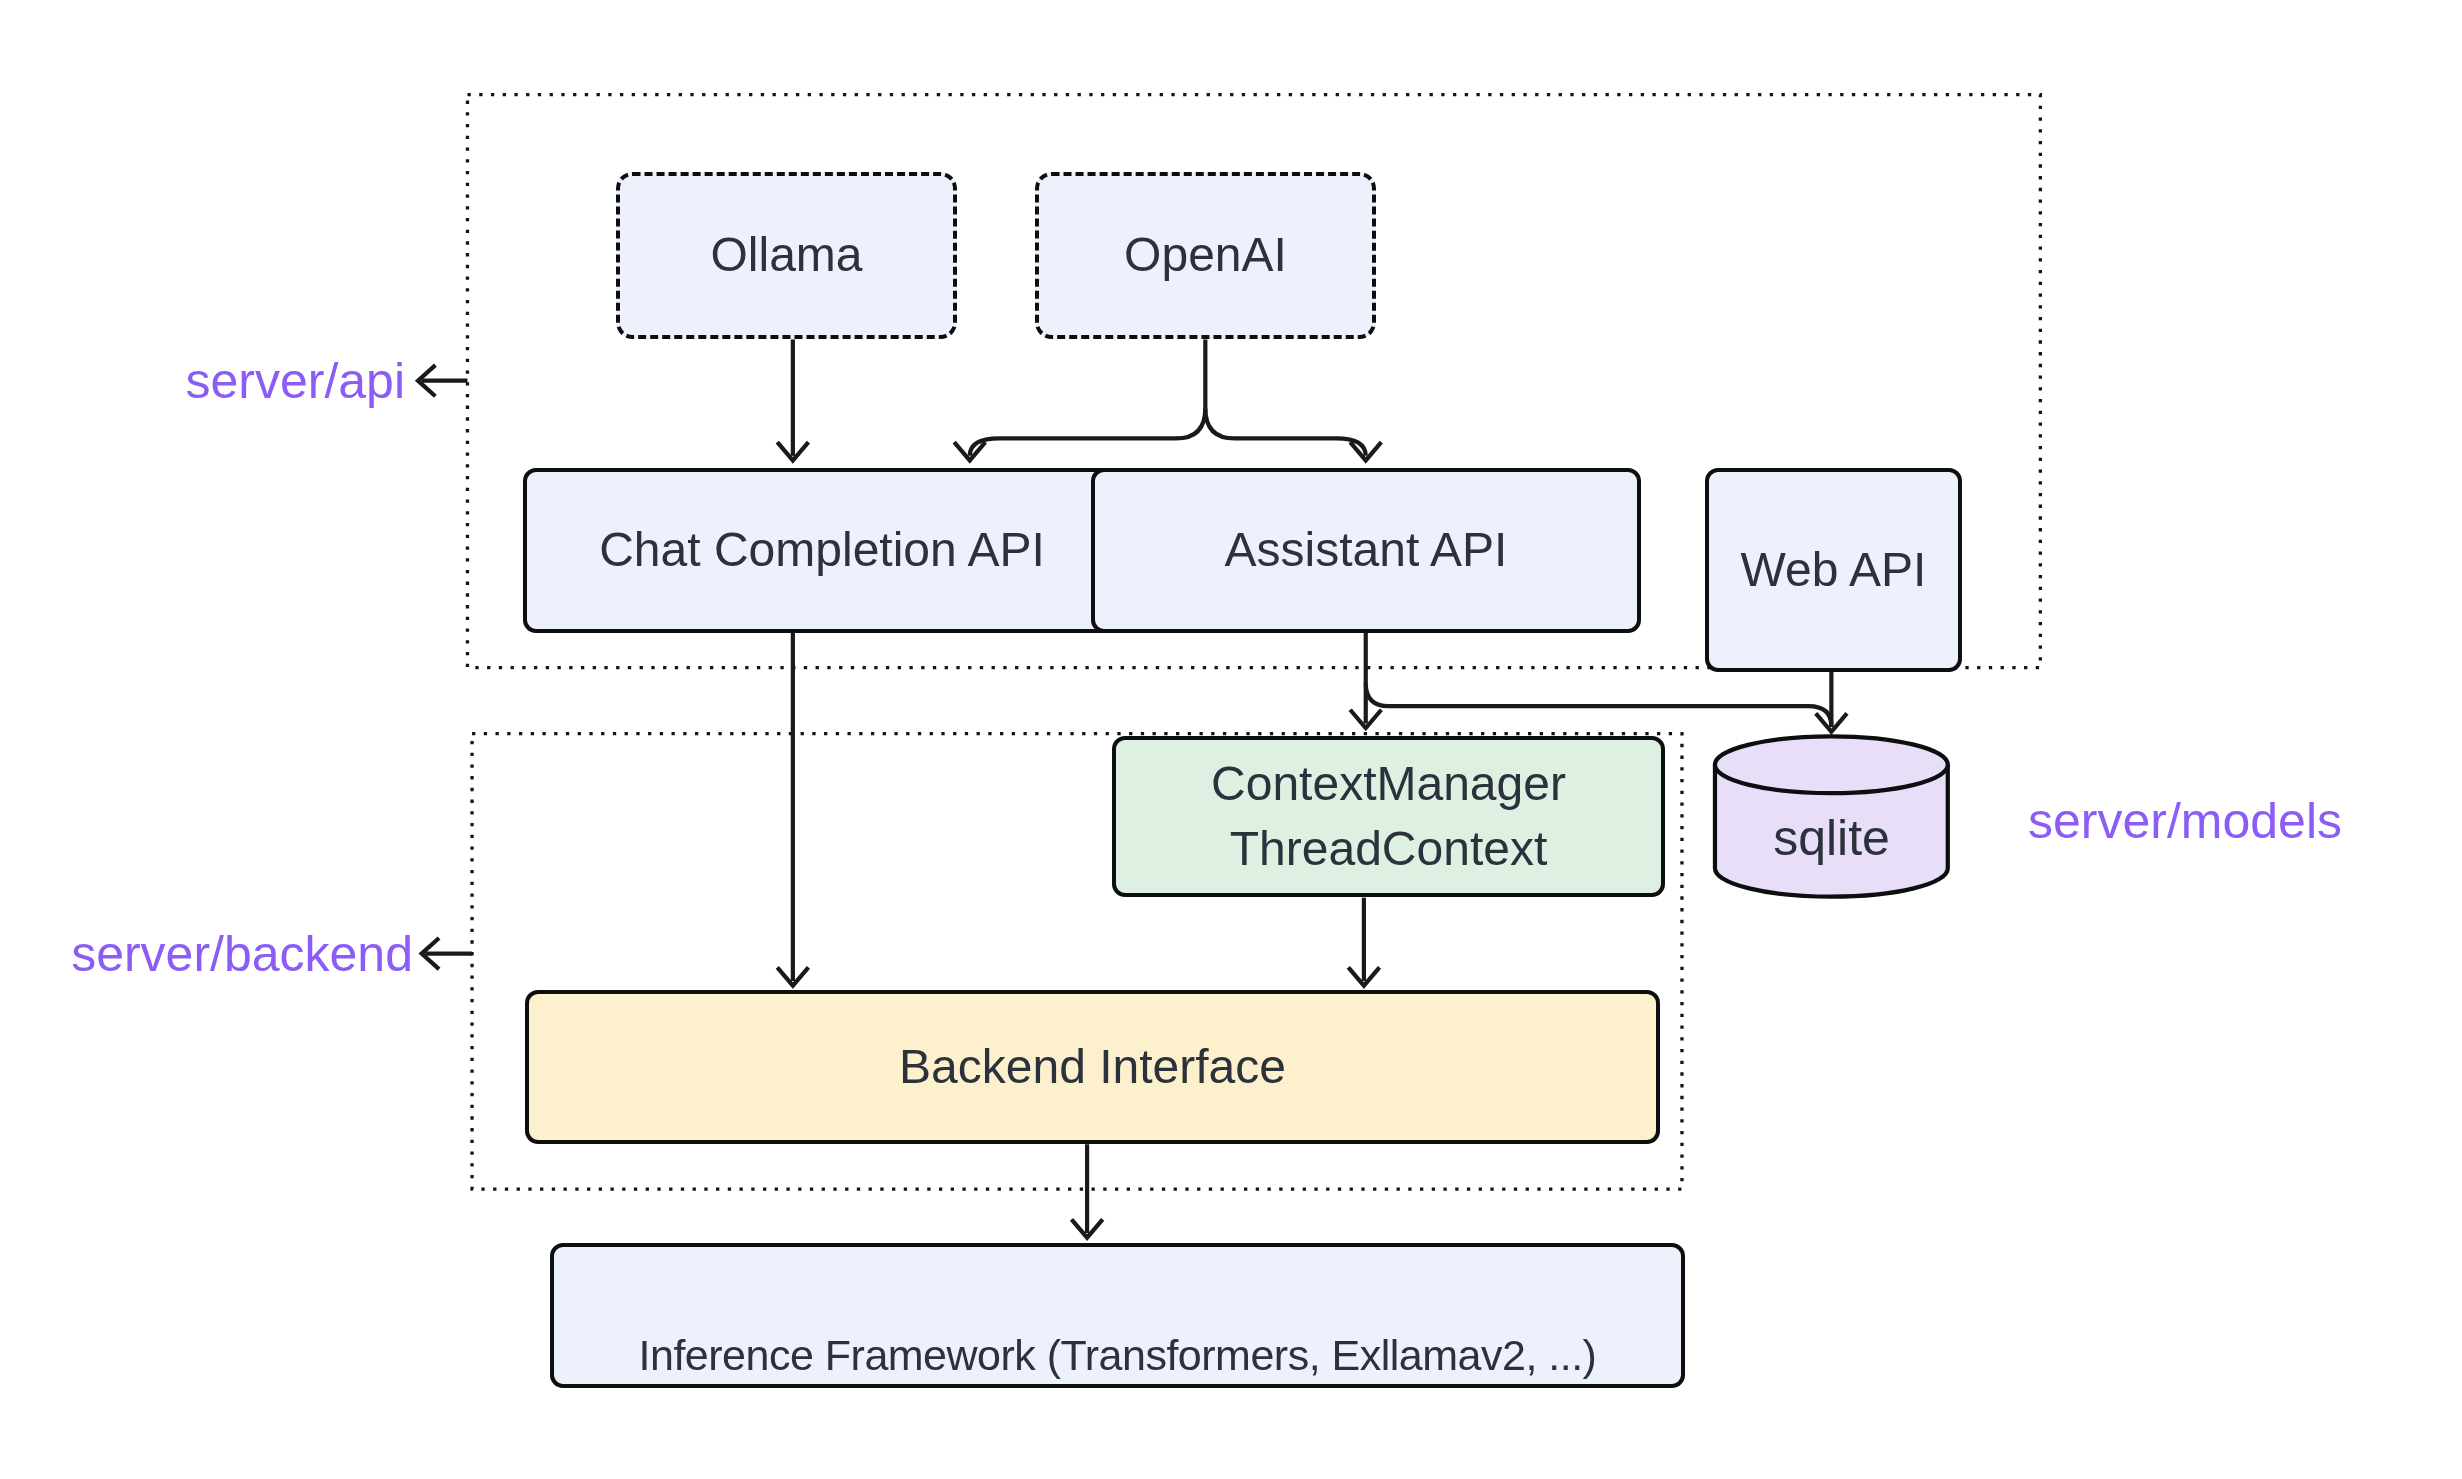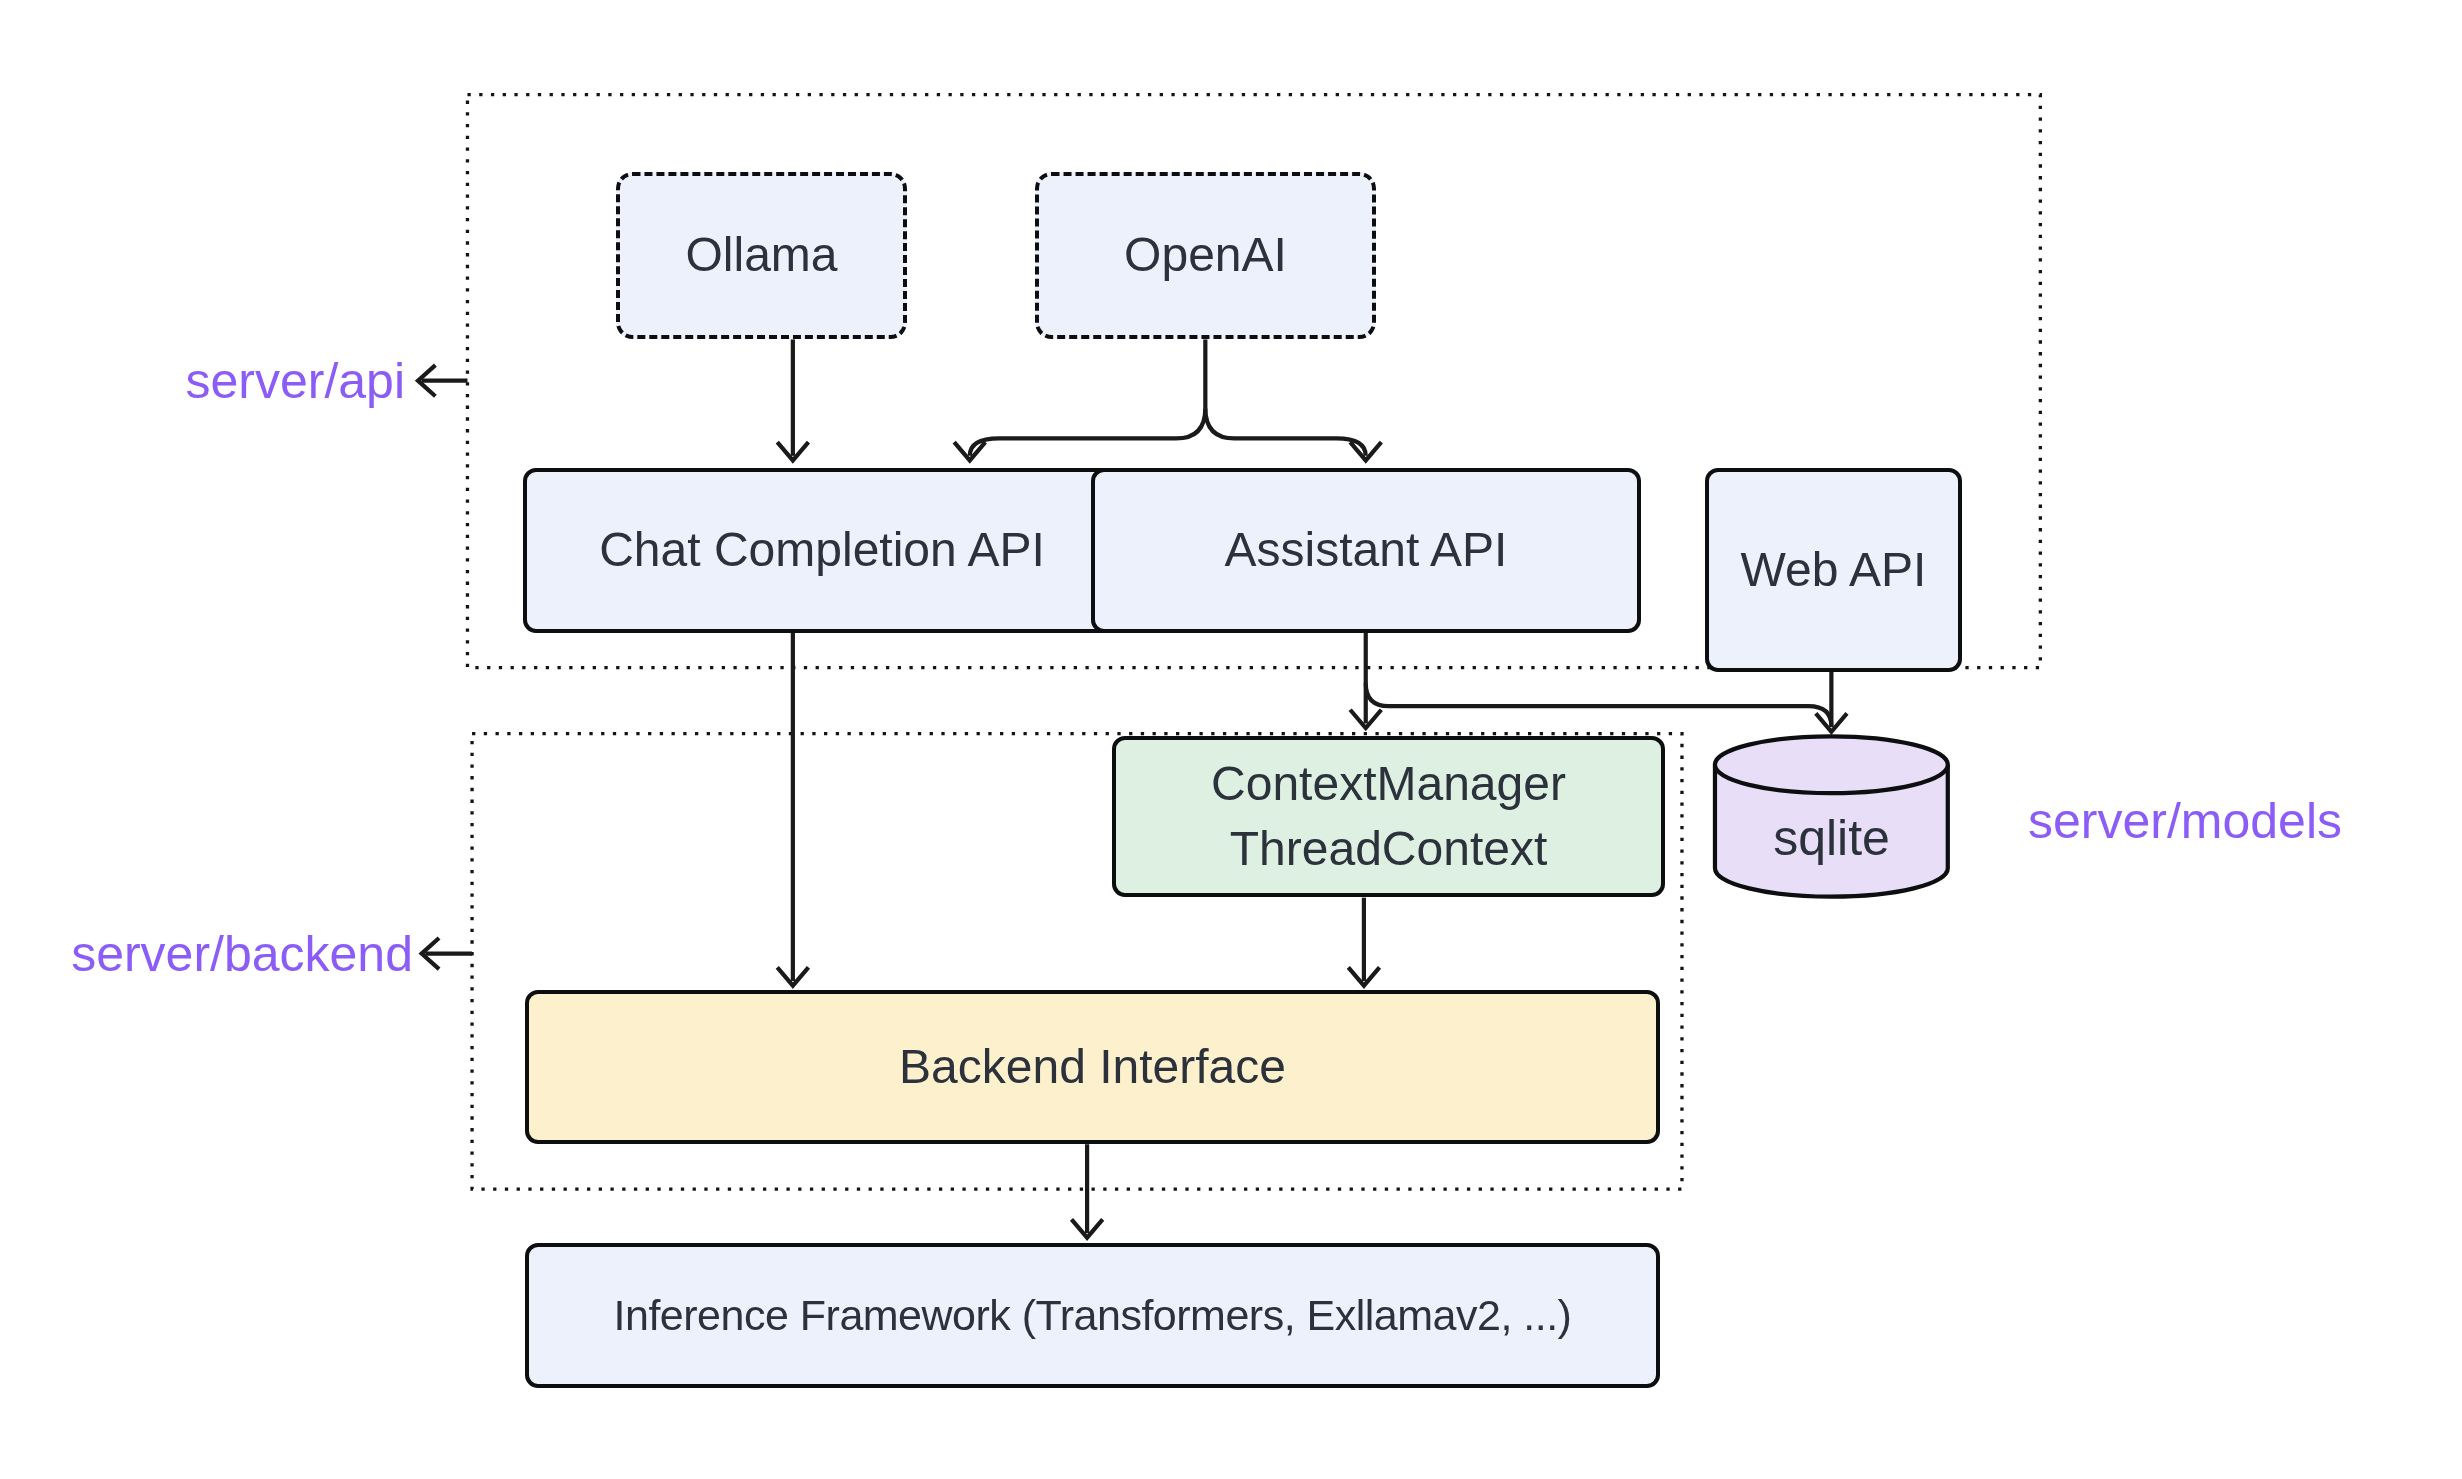--- a/index.html
+++ b/index.html
@@ -127,21 +127,21 @@
       <path d="M515,1040 H464"></path>
       <path d="M479,1023 L460,1040 L479,1057"></path>
     </g>
 
     <g>
       <path d="M1871,834 V947 a127,31 0 0 0 254,0 V834" fill="#e8def7" stroke="#0d0e10" stroke-width="4.6"></path>
       <ellipse cx="1998" cy="834" rx="127" ry="31" fill="#e8def7" stroke="#0d0e10" stroke-width="4.6"></ellipse>
     </g>
   </svg>
 
-  <div class="node dashed" style="left:616px; top:172px; width:291px; height:167px;">
+  <div class="node dashed" style="left:616px; top:172px; width:341px; height:167px;">
     <span>Ollama</span>
   </div>
 
   <div class="node dashed" style="left:1035px; top:172px; width:341px; height:167px;">
     <span>OpenAI</span>
   </div>
 
   <div class="node blue" style="left:523px; top:468px; width:598px; height:165px;">
     <span>Chat Completion API</span>
   </div>
@@ -158,21 +158,21 @@
     <span>ContextManager</span>
     <span>ThreadContext</span>
   </div>
 
   <div class="cyl-label" style="left:1715px; top:796px; width:233px; height:84px;">sqlite</div>
 
   <div class="node yellow" style="left:525px; top:990px; width:1135px; height:154px;">
     <span>Backend Interface</span>
   </div>
 
-  <div class="node blue small-text" style="left:525px; top:1243px; width:1135px; height:145px;">
+  <div class="node blue small-text" style="left:550px; top:1243px; width:1135px; height:145px;justify-content:flex-end;">
     <span>Inference Framework (Transformers, Exllamav2, ...)</span>
   </div>
 
   <div class="side-label right-align" style="left:130px; top:350px; width:275px; height:61px;">server/api</div>
 
   <div class="side-label right-align" style="left:55px; top:923px; width:358px; height:61px;">server/backend</div>
 
   <div class="side-label" style="left:2028px; top:790px; width:422px; height:61px;">server/models</div>
 
 </div>

